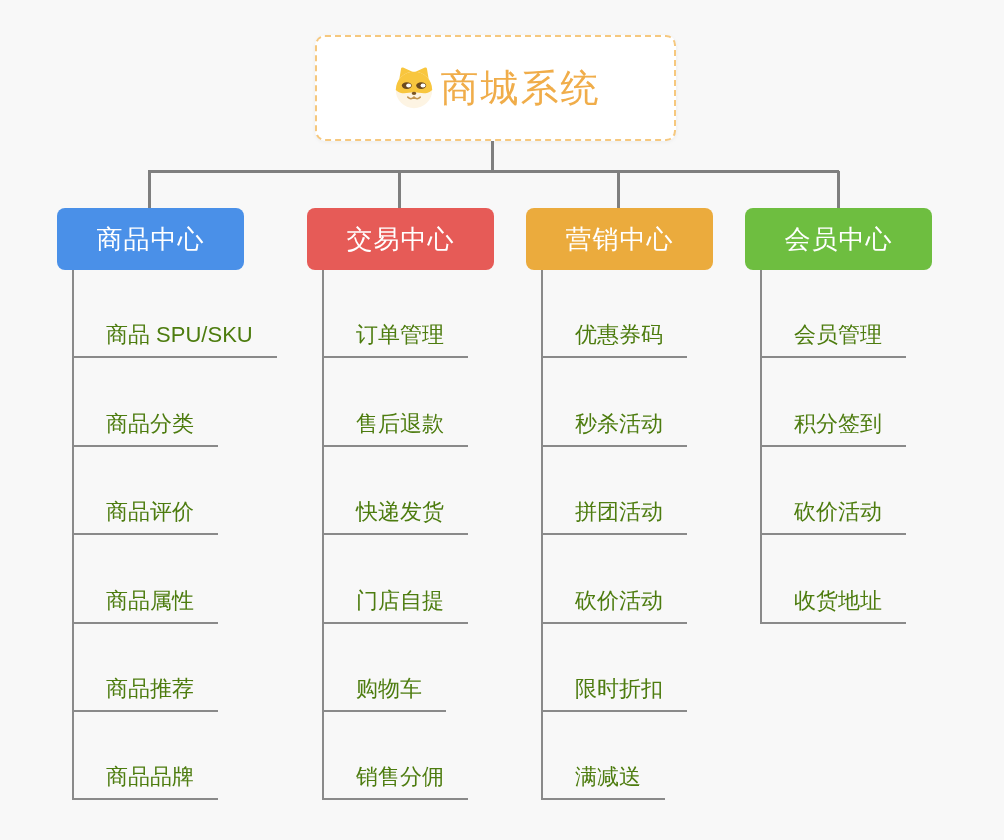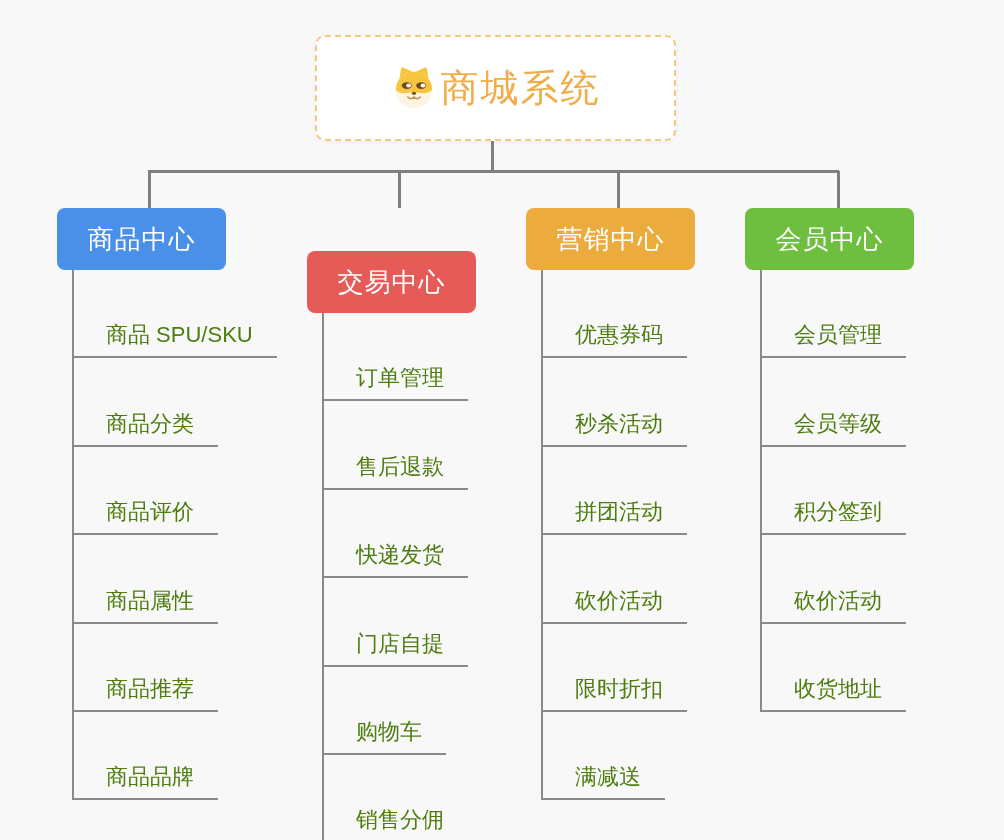--- a/index.html
+++ b/index.html
@@ -36,26 +36,26 @@
   .conn-h      { left: 148px; top: 170px; width: 691px; height: 3px; }
   .conn-drop   { top: 171px; width: 3px; height: 37px; }
   .conn-drop.d0 { left: 148px; }
   .conn-drop.d1 { left: 398px; }
   .conn-drop.d2 { left: 617px; }
   .conn-drop.d3 { left: 837px; }
 
   
   .branch { position: absolute; top: 208px; width: 260px; }
   .branch.c0 { left: 57px; }
-  .branch.c1 { left: 307px; margin-top: 43px; }
+  .branch.c1 { left: 307px; }
   .branch.c2 { left: 526px; }
   .branch.c3 { left: 745px; }
 
   .branch-box {
-    width: 169px; height: 62px;
+    width: 187px; height: 62px;
     border-radius: 8px;
     display: flex; align-items: center; justify-content: center;
     color: #ffffff;
     font-size: 26px;
     letter-spacing: 1px;
     cursor: default;
   }
 
   .items {
     list-style: none;
@@ -186,23 +186,20 @@
 
   <div class="branch c3">
     <div class="branch-box" style="background: rgb(110, 190, 64);">
       <span>会员中心</span>
     </div>
     <ul class="items">
           <li>
             <span class="item-label">会员管理</span>
           </li>
           <li>
-            <span class="item-label">会员等级</span>
-          </li>
-          <li>
             <span class="item-label">积分签到</span>
           </li>
           <li>
             <span class="item-label">砍价活动</span>
           </li>
           <li>
             <span class="item-label">收货地址</span>
           </li>
         </ul>
   </div>

